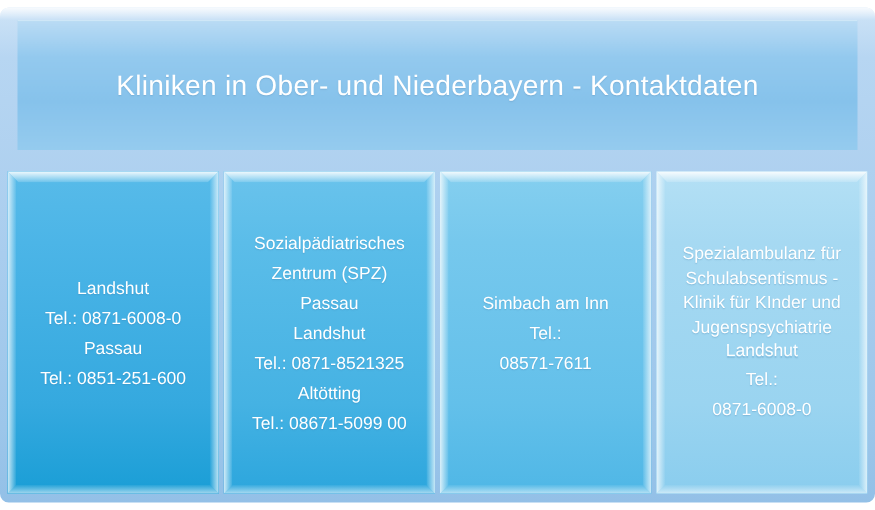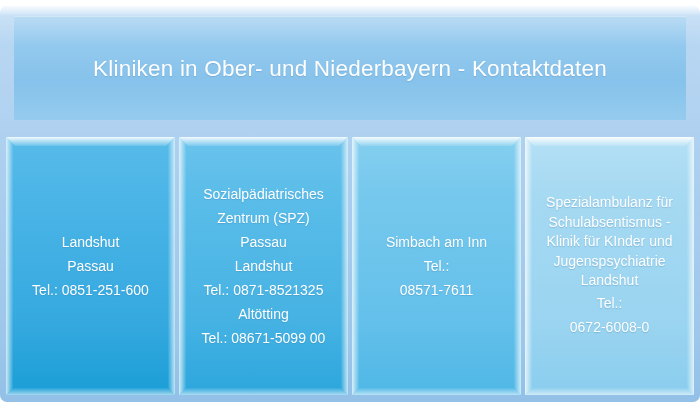--- a/index.html
+++ b/index.html
@@ -168,20 +168,21 @@
     <div class="header-title">Kliniken in Ober- und Niederbayern - Kontaktdaten</div>
   </div>
 
   <div class="cards">
 
     <div class="card card-1">
       <div class="card-edge-right"></div>
       <div class="card-edge-bottom"></div>
       <div class="card-text">
         <span class="line">Landshut</span>
+        <span class="line">Tel.: 0871-6008-0</span>
         <span class="line">Passau</span>
         <span class="line">Tel.: 0851-251-600</span>
       </div>
     </div>
 
     <div class="card card-2">
       <div class="card-edge-right"></div>
       <div class="card-edge-bottom"></div>
       <div class="card-text">
         <span class="title">Sozialpädiatrisches Zentrum (SPZ)</span>
@@ -202,18 +203,18 @@
         <span class="line">08571-7611</span>
       </div>
     </div>
 
     <div class="card card-4">
       <div class="card-edge-right"></div>
       <div class="card-edge-bottom"></div>
       <div class="card-text">
         <span class="title">Spezialambulanz für Schulabsentismus - Klinik für KInder und Jugenspsychiatrie Landshut</span>
         <span class="line">Tel.:</span>
-        <span class="line">0672-6008-0</span>
+        <span class="line">0871-6008-0</span>
       </div>
     </div>
 
   </div>
 </div>
 
 </body></html>

